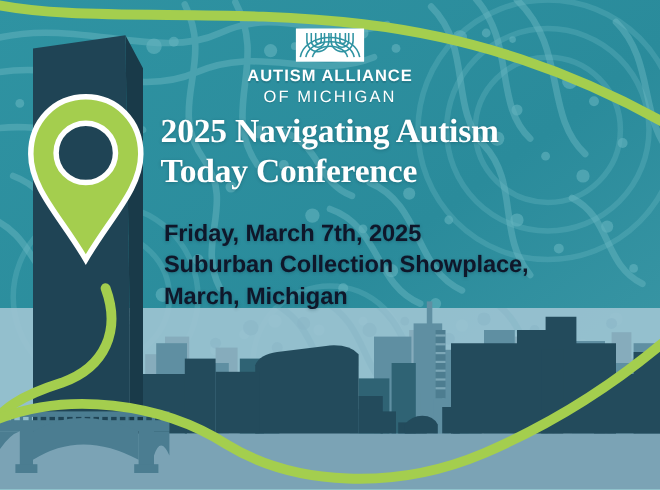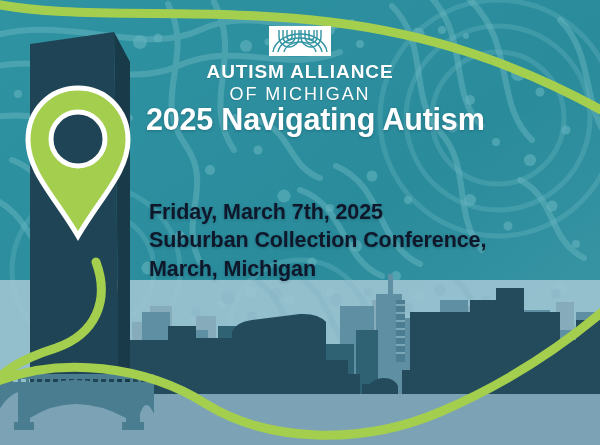--- a/index.html
+++ b/index.html
@@ -24,48 +24,48 @@
     z-index:40;
   }
   .logo-mark{
     display:block;
     margin:0 auto 6px auto;
     width:62px;height:30px;
     background:#ffffff;
   }
   .logo-name{
     color:#ffffff;
-    font-size:19px;
+    font-size:15px;
     font-weight:bold;
     letter-spacing:0.9px;
     line-height:1.05;
     margin:0;
     text-shadow:0 1px 1px rgba(0,40,50,.18);
   }
   .logo-sub{
     color:#ffffff;
-    font-size:18px;
+    font-size:15px;
     font-weight:normal;
     letter-spacing:1.9px;
     margin:2px 0 0 0;
     text-shadow:0 1px 1px rgba(0,40,50,.18);
   }
 
   .headline{
     position:absolute;
     left:146px; top:102px;
     z-index:40;
     color:#ffffff;
     font-size:30.5px;
     font-weight:bold;
     line-height:1.18;
     letter-spacing:-0.2px;
     text-shadow:0 1px 3px rgba(0,45,58,.30);
   }
-  .headline span{display:block;}
+  .headline span{display:block;font-family:Liberation Serif, serif;}
 
   .details{
     position:absolute;
     left:149px; top:198px;
     z-index:40;
     color:#0f172a;
     font-size:21.5px;
     font-weight:bold;
     line-height:1.32;
     letter-spacing:-0.1px;
@@ -360,21 +360,22 @@
           <path d="M15,26 A16,12 0 0 1 31,16 A16,12 0 0 1 47,26"></path>
         </g>
       </svg>
     </span>
     <p class="logo-name">AUTISM ALLIANCE</p>
     <p class="logo-sub">OF MICHIGAN</p>
   </div>
 
   <div class="headline">
     <span>2025 Navigating Autism</span>
+    <span>Today Conference</span>
   </div>
 
   <div class="details">
     <span>Friday, March 7th, 2025</span>
-    <span>Suburban Collection Conference,</span>
+    <span>Suburban Collection Showplace,</span>
     <span>March, Michigan</span>
   </div>
 
 </div>
 
 </body></html>

